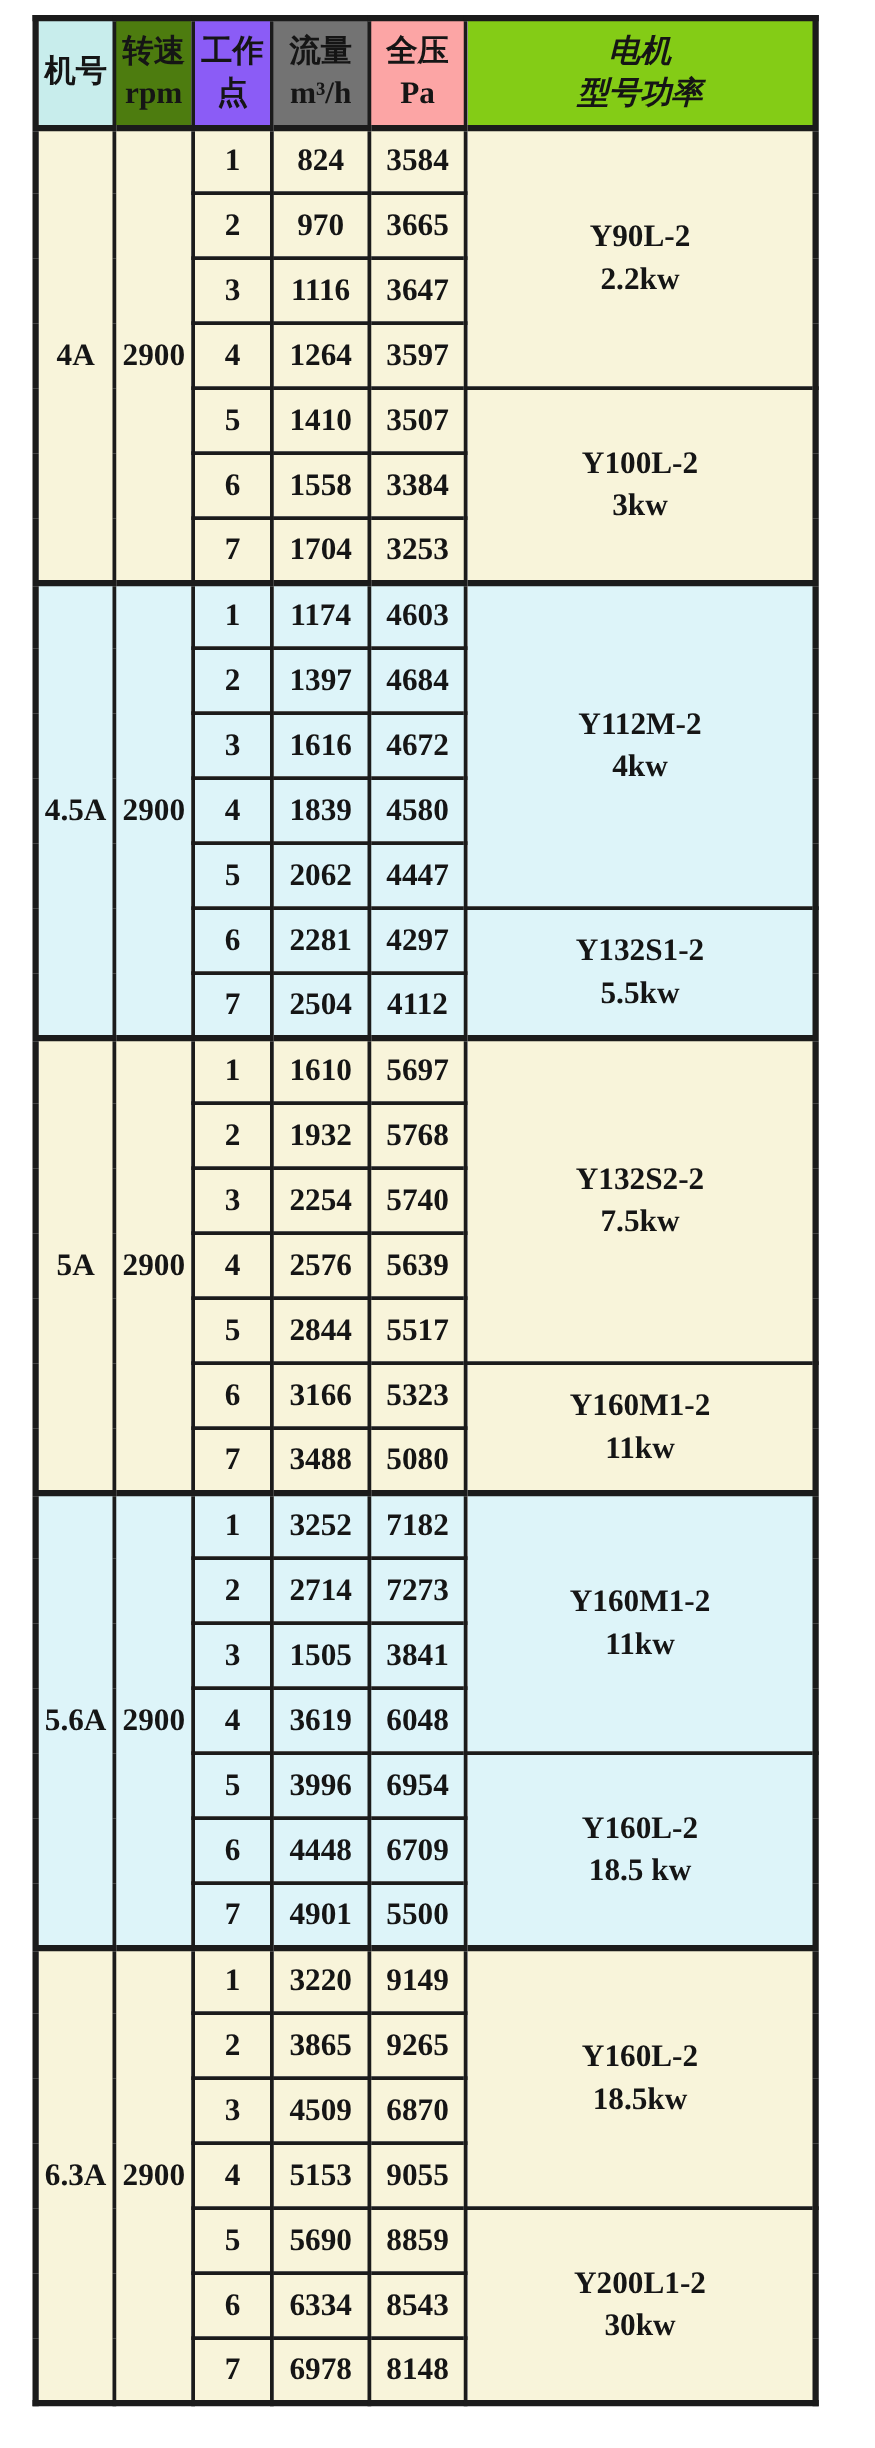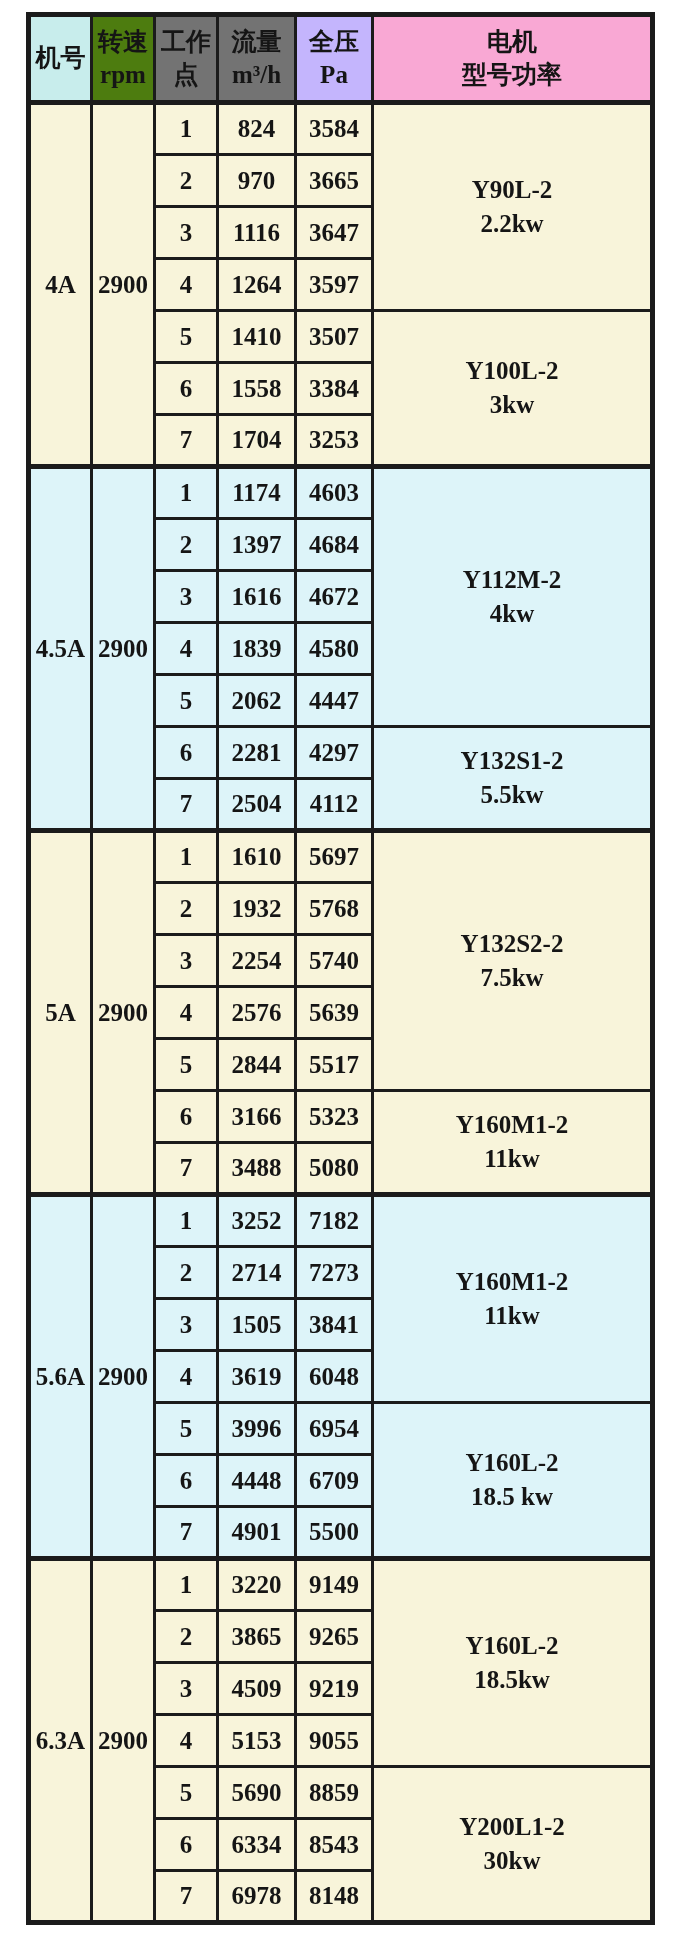--- a/index.html
+++ b/index.html
@@ -52,33 +52,33 @@
     <thead>
       <tr>
         <td style="background: rgb(200, 237, 236);">
           <div class="hdr-line">机号</div>
           <div class="hdr-line"></div>
         </td>
         <td style="background: #4d7c0f;">
           <div class="hdr-line">转速</div>
           <div class="hdr-line">rpm</div>
         </td>
-        <td style="background: #737373;">
+        <td style="background: #8b5cf6;">
           <div class="hdr-line">工作</div>
           <div class="hdr-line">点</div>
         </td>
         <td style="background: #737373;">
           <div class="hdr-line">流量</div>
           <div class="hdr-line">m³/h</div>
         </td>
-        <td style="background: #c4b5fd;">
+        <td style="background: #fca5a5;">
           <div class="hdr-line">全压</div>
           <div class="hdr-line">Pa</div>
         </td>
-        <td style="background: #f9a8d4;">
+        <td style="background: #84cc16; font-style: italic;">
           <div class="hdr-line">电机</div>
           <div class="hdr-line">型号功率</div>
         </td>
       </tr>
     </thead>
   <tbody class="group" style="background: rgb(248, 244, 218);">
         <tr>
           <td rowspan="7" class="model-cell">4A</td>
           <td rowspan="7" class="rpm-cell">2900</td>
           <td>1</td>
@@ -278,21 +278,21 @@
           </td>
         </tr>
         <tr>
           <td>2</td>
           <td>3865</td>
           <td>9265</td>
         </tr>
         <tr>
           <td>3</td>
           <td>4509</td>
-          <td>9219</td>
+          <td>6870</td>
         </tr>
         <tr>
           <td>4</td>
           <td>5153</td>
           <td>9055</td>
         </tr>
         <tr>
           <td>5</td>
           <td>5690</td>
           <td>8859</td>

